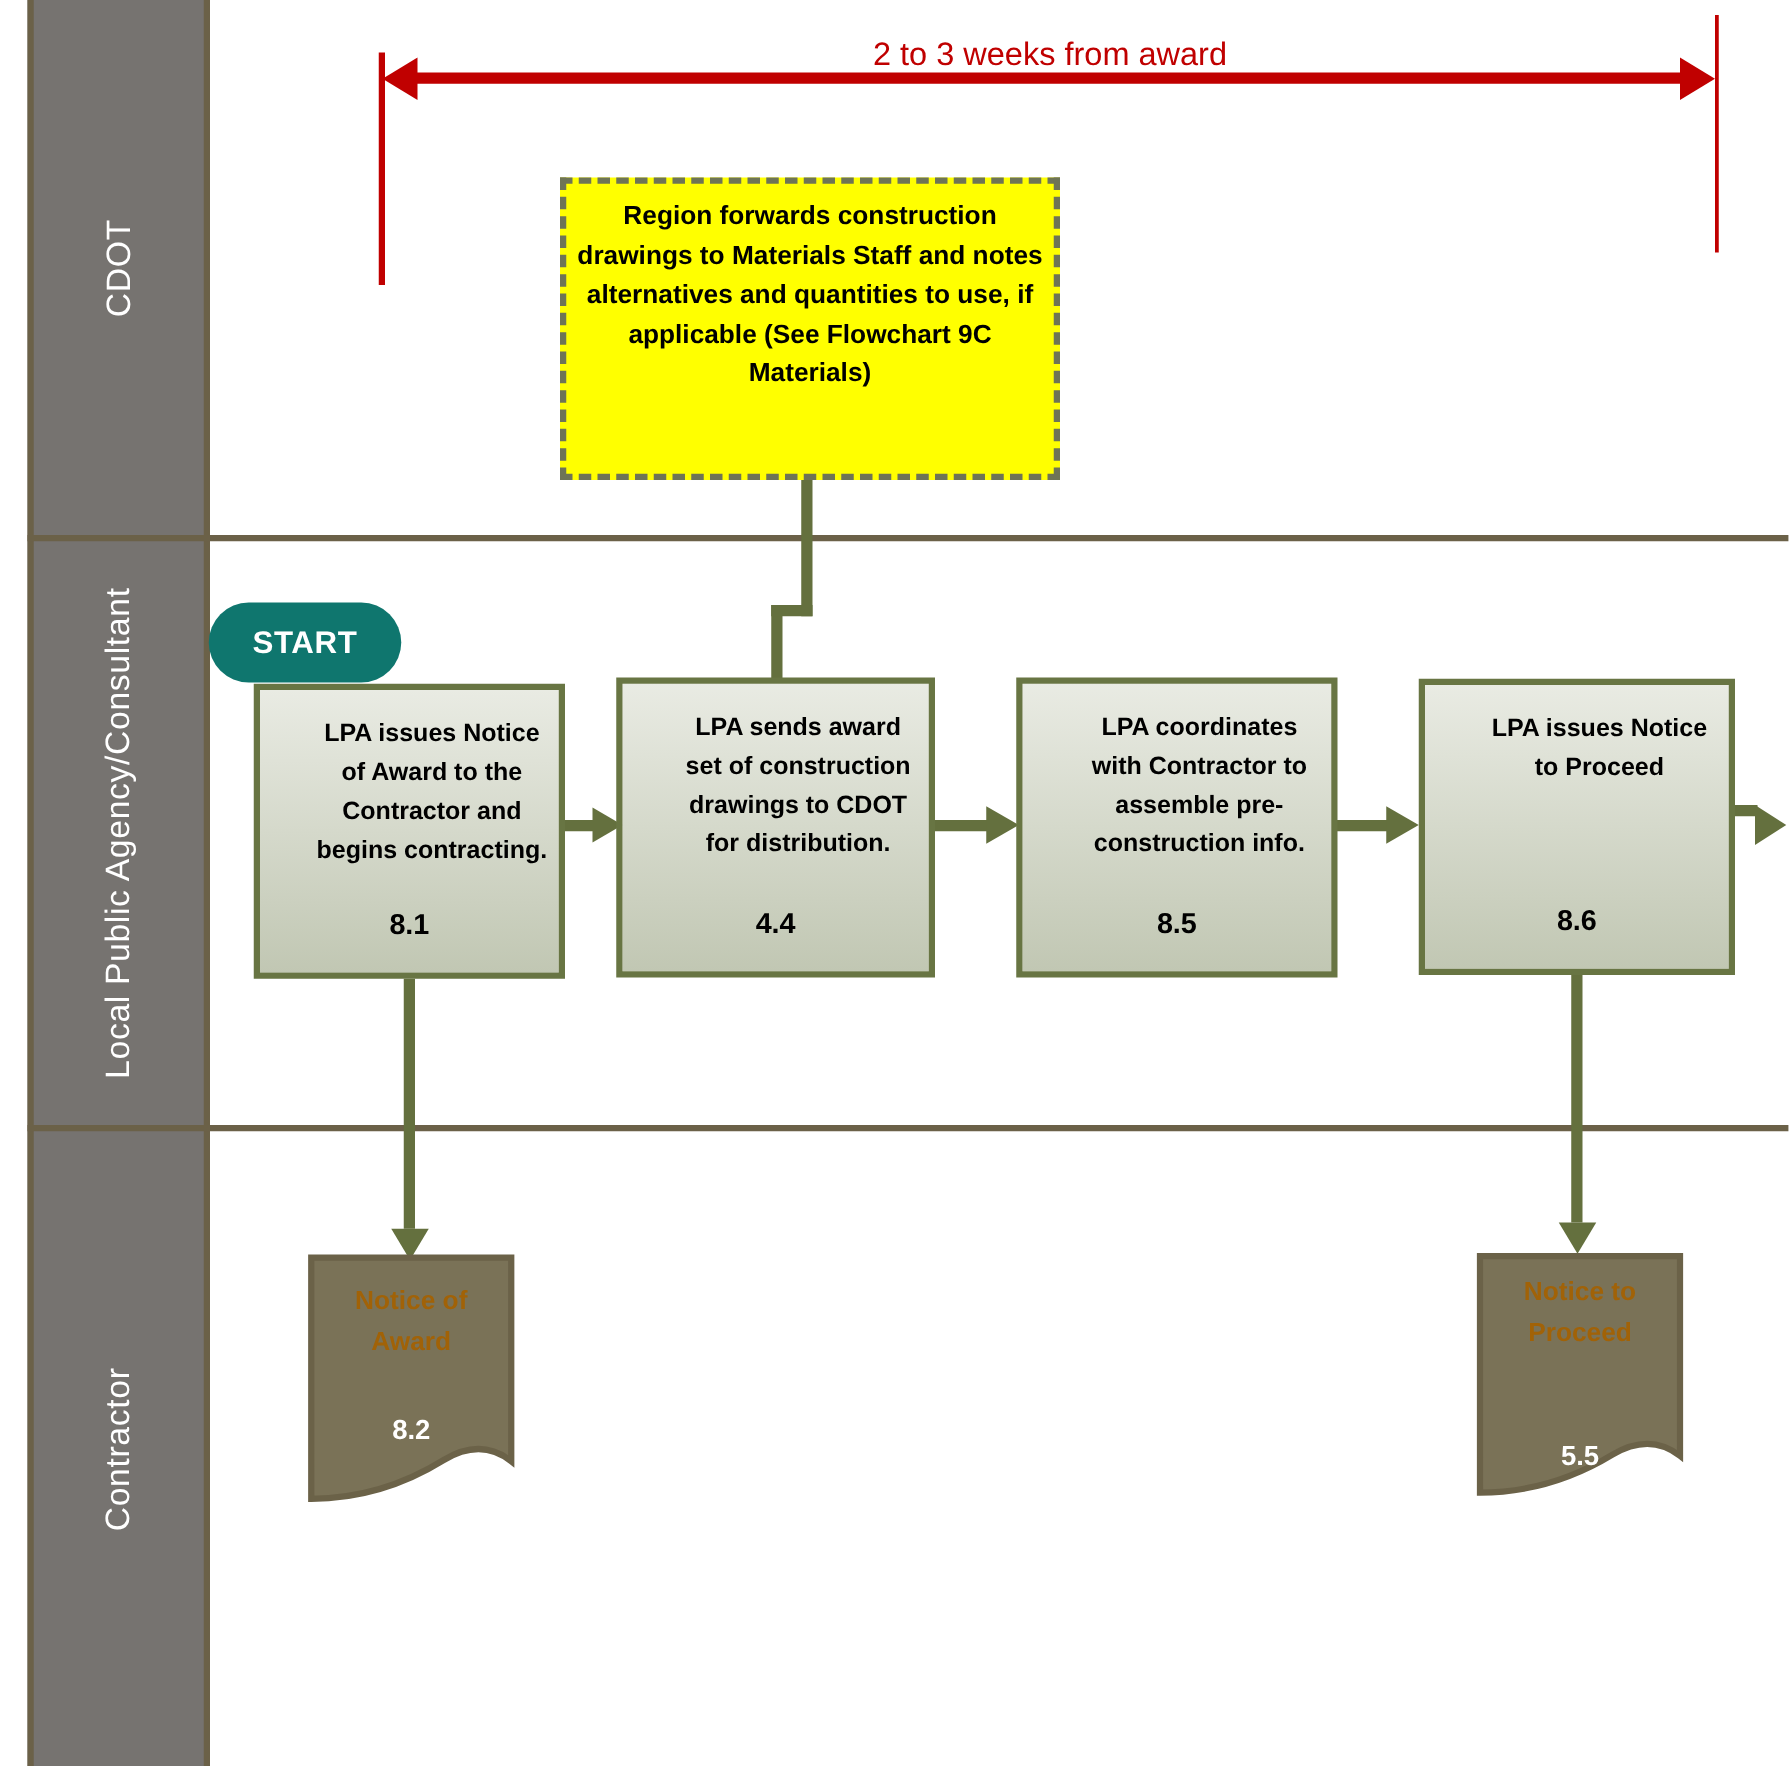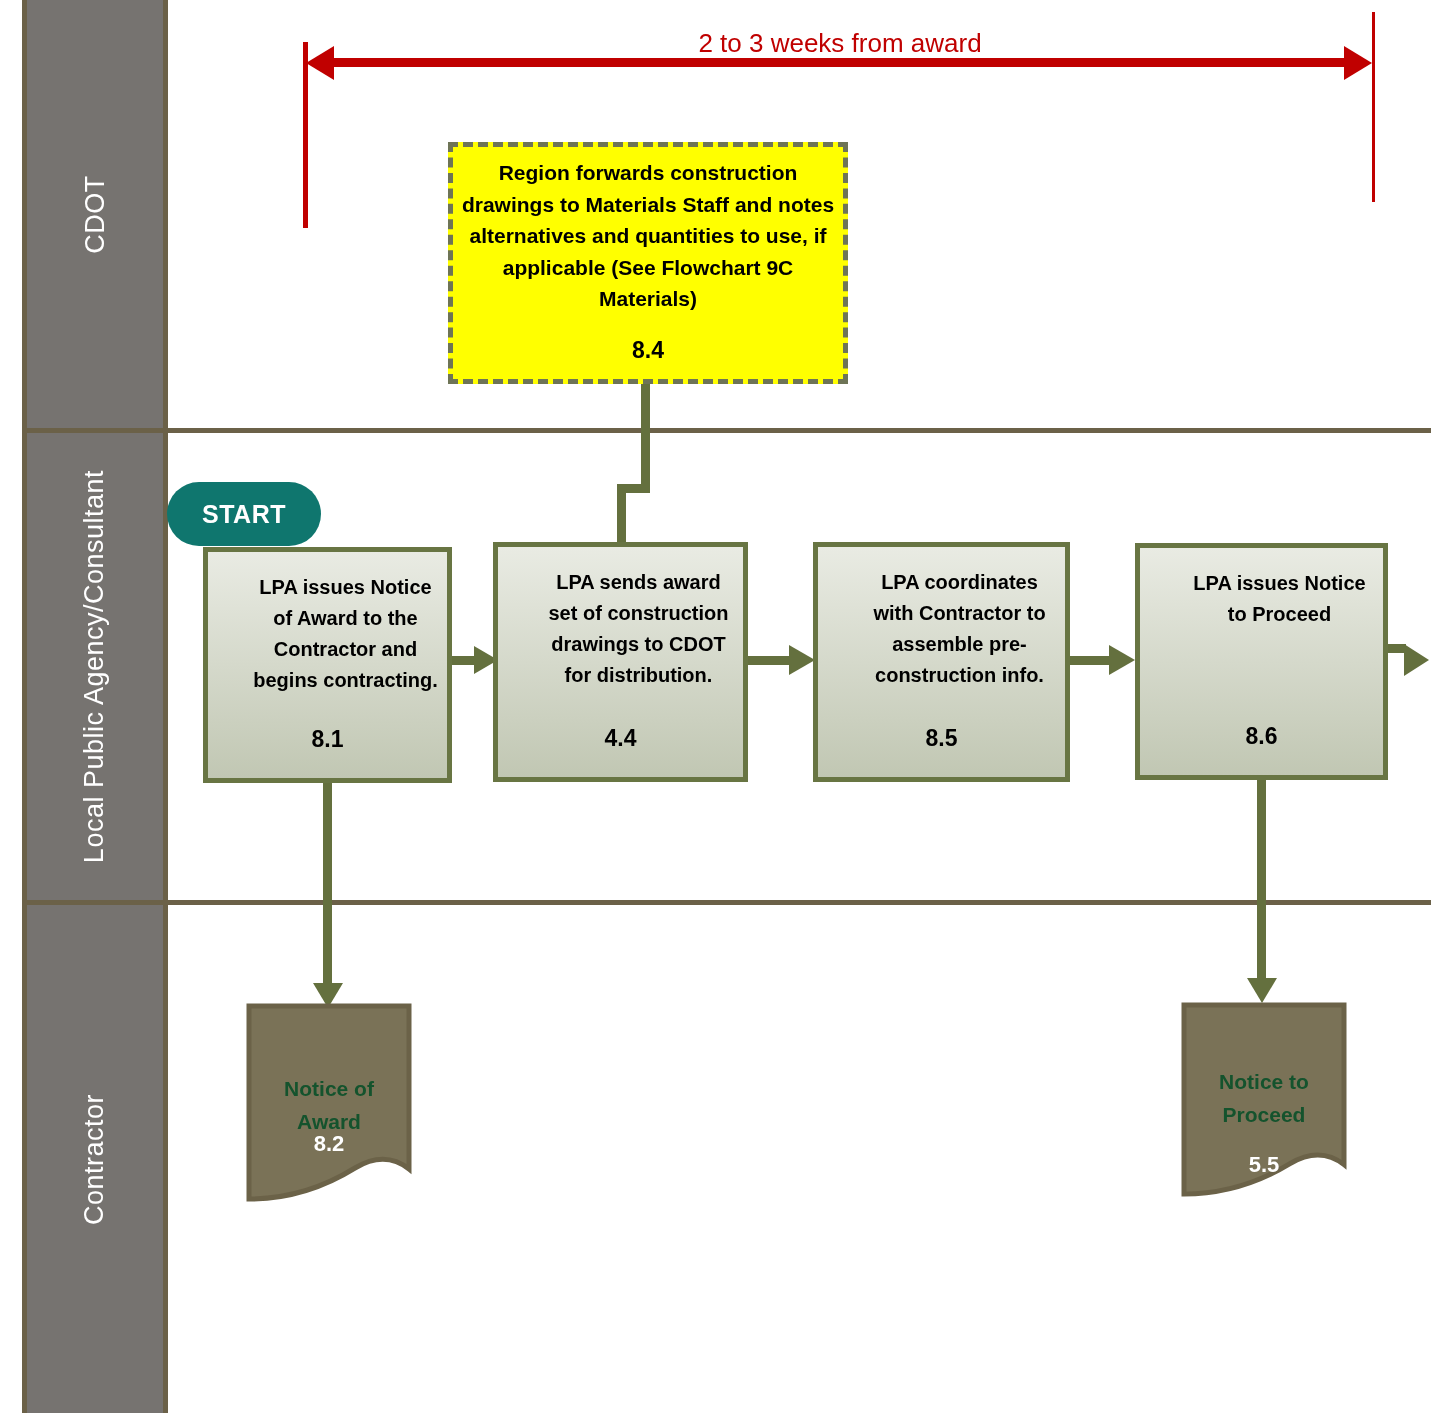--- a/index.html
+++ b/index.html
@@ -68,21 +68,21 @@
     position:absolute;left:167px;top:482px;width:154px;height:64px;border-radius:32px;
     background:#0f766e;color:#ffffff;font-size:25px;font-weight:700;
     display:flex;align-items:center;justify-content:center;z-index:5;letter-spacing:.5px;
   }
 
   
   .doc{position:absolute;z-index:3;}
   #doc82{left:245px;top:1003px;width:168px;height:200px;}
   #doc87{left:1180px;top:1002px;width:168px;height:196px;}
   .doc svg{display:block;}
-  .doc .doc-text{position:absolute;left:8px;right:8px;text-align:center;color:#14532d;font-size:21px;font-weight:700;line-height:1.55;margin-top:48px;}
+  .doc .doc-text{position:absolute;left:8px;right:8px;text-align:center;color:#a16207;font-size:21px;font-weight:700;line-height:1.55;}
   #doc82 .doc-text{top:22px;}
   #doc87 .doc-text{top:16px;}
   .doc .doc-num{position:absolute;left:0;right:0;text-align:center;color:#ffffff;font-size:22px;font-weight:700;}
   #doc82 .doc-num{top:128px;}
   #doc87 .doc-num{top:150px;}
 </style>
 </head>
 <body>
 
 <div class="canvas">
@@ -102,21 +102,20 @@
 
   <div class="tl-tick-left"></div>
   <div class="tl-tick-right"></div>
   <div class="tl-shaft"></div>
   <div class="tl-head left"></div>
   <div class="tl-head right"></div>
   <div class="tl-label">2 to 3 weeks from award</div>
 
   <div id="box84">
     <div class="ptext">Region forwards construction drawings to Materials Staff and notes alternatives and quantities to use, if applicable (See Flowchart 9C Materials)</div>
-    <div class="pnum">8.4</div>
   </div>
 
   <div id="box81" class="pbox">
     <div class="ptext">LPA issues Notice of Award to the Contractor and begins contracting.</div>
     <div class="pnum">8.1</div>
   </div>
   <div id="box83" class="pbox">
     <div class="ptext">LPA sends award set of construction drawings to CDOT for distribution.</div>
     <div class="pnum">4.4</div>
   </div>

